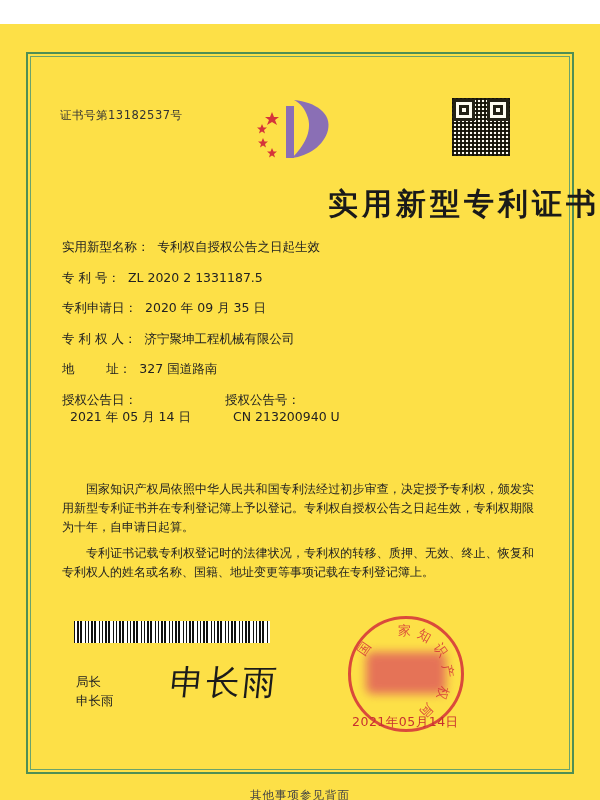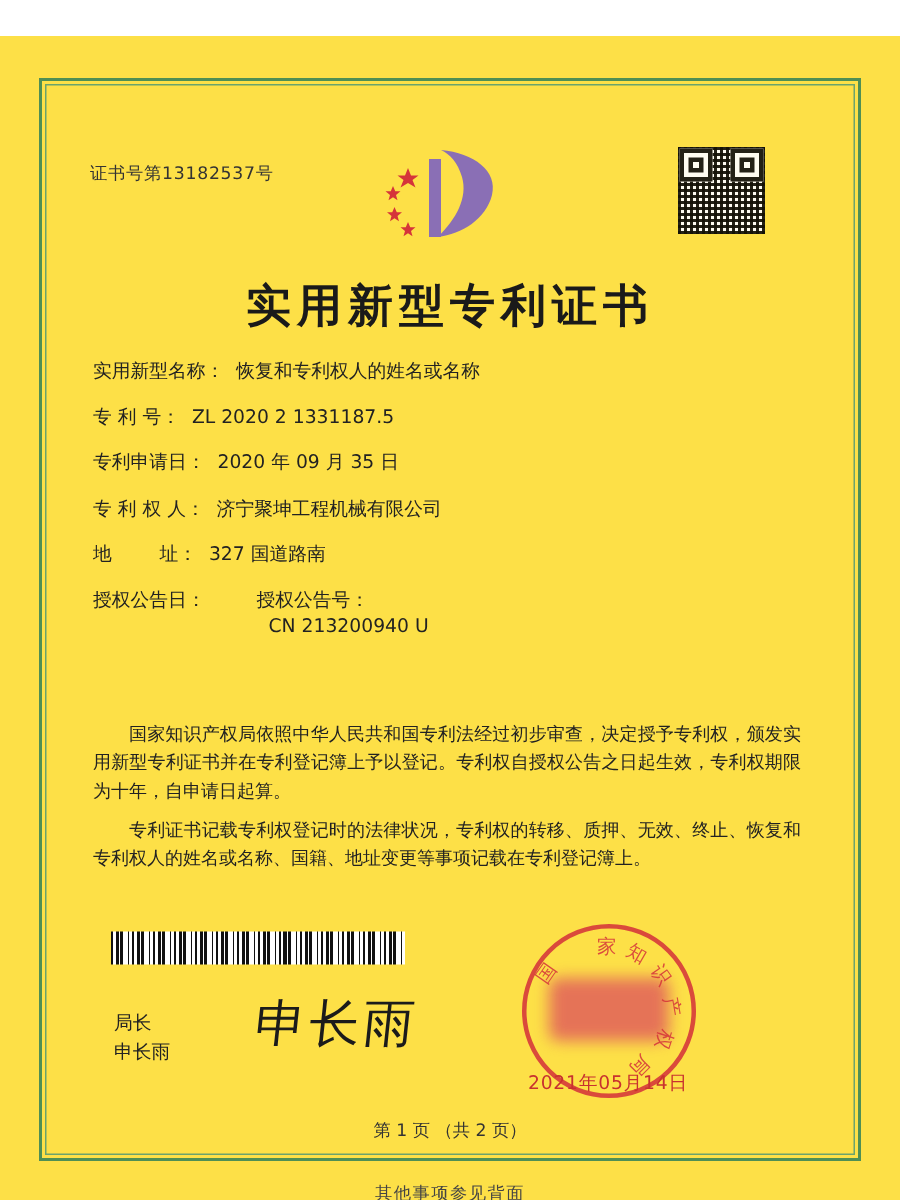--- a/index.html
+++ b/index.html
@@ -84,21 +84,21 @@
     box-shadow: inset 0 0 0 3px #fff, inset 0 0 0 6px #111;
   }
   .qr::before { left: 1px; top: 1px; }
   .qr::after { right: 1px; top: 1px; }
 
   .title {
     position: absolute;
     left: 0;
     top: 160px;
     width: 600px;
-    text-align: center;
+    text-align: right;
     font-size: 30px;
     font-weight: bold;
     letter-spacing: 4px;
     color: #1a1a1a;
     font-family: Liberation Serif, serif;
   }
 
   .fields {
     position: absolute;
     left: 62px;
@@ -277,21 +277,21 @@
   </div>
 
   <div class="qr"></div>
 
   <div class="title">实用新型专利证书</div>
 
   <div class="fields">
 
     <div class="field-row">
       <span class="field-label">实用新型名称：</span>
-      <span class="field-value">恢复和专利权人的姓名或名称</span>
+      <span class="field-value">专利权自授权公告之日起生效</span>
     </div>
 
 
     <div class="field-row">
       <span class="field-label">专 利 号：</span>
       <span class="field-value">ZL 2020 2 1331187.5</span>
     </div>
 
     <div class="field-row">
       <span class="field-label">专利申请日：</span>
@@ -306,20 +306,21 @@
     <div class="field-row">
       <span class="field-label">地        址：</span>
       <span class="field-value">
         <span class="line2">327 国道路南</span>
       </span>
     </div>
 
     <div class="row-split">
       <span class="half left">
         <span class="field-label">授权公告日：</span>
+        <span class="field-value">2021 年 05 月 14 日</span>
       </span>
       <span class="half right">
         <span class="field-label">授权公告号：</span>
         <span class="field-value">CN 213200940 U</span>
       </span>
     </div>
 
   </div>
 
   <div class="body-text">
@@ -345,17 +346,16 @@
       <span style="left:86px; top:25px; transform:rotate(55deg);">识</span>
       <span style="left:93px; top:46px; transform:rotate(80deg);">产</span>
       <span style="left:88px; top:68px; transform:rotate(108deg);">权</span>
       <span style="left:72px; top:85px; transform:rotate(135deg);">局</span>
       <span style="left:10px; top:24px; transform:rotate(-55deg);">国</span>
     </div>
   </div>
 
   <div class="seal-date">2021年05月14日</div>
 
-  <div class="page-num">第 1 页 （共 2 页）</div>
 
   <div class="footnote">其他事项参见背面</div>
 
 </div>
 
 </body></html>

